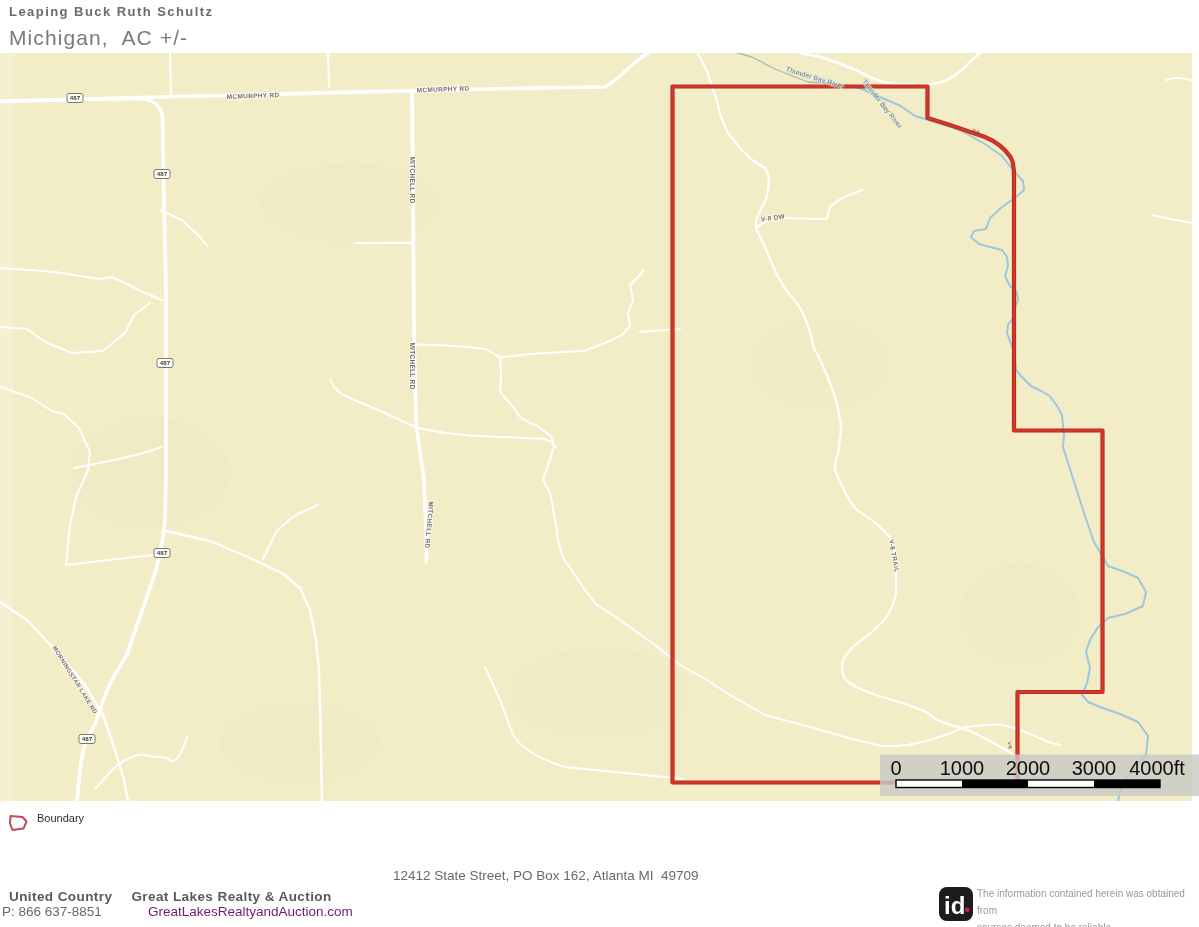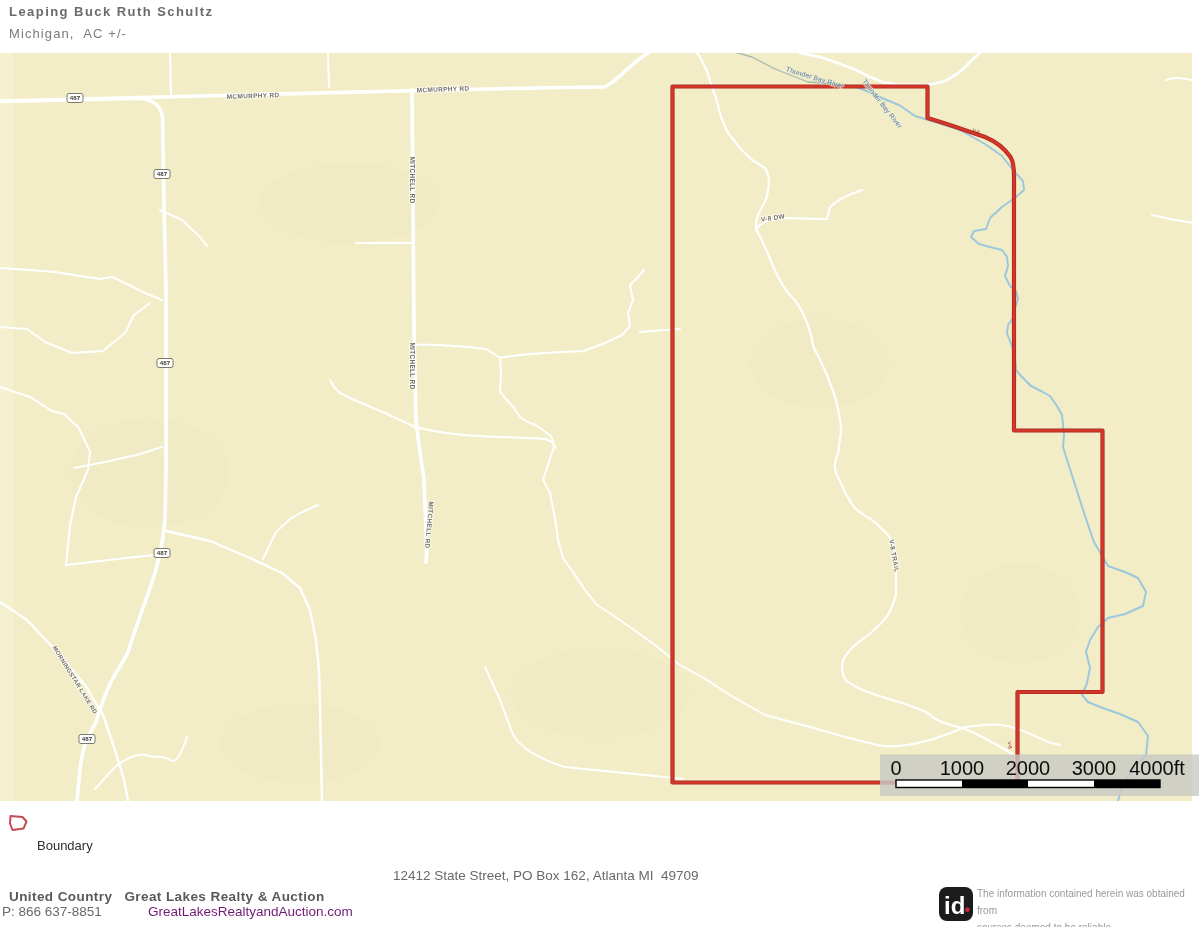--- a/index.html
+++ b/index.html
@@ -1,18 +1,18 @@
 <!DOCTYPE html>
 <html><head><meta charset="utf-8"><style>
 html,body{margin:0;padding:0;width:1199px;height:927px;background:#fff;font-family:"Liberation Sans",sans-serif;overflow:hidden}
 .abs{position:absolute}
 </style></head>
 <body>
 <div class="abs" style="left:9px;top:4px;font-size:13px;font-weight:bold;color:#6b6b6b;letter-spacing:1.45px">Leaping Buck Ruth Schultz</div>
-<div class="abs" style="left:9px;top:26px;font-size:13px;color:#7a7a7a;letter-spacing:1.1px">Michigan,&nbsp; AC +/-</div>
+<div class="abs" style="left:9px;top:26px;font-size:21px;color:#7a7a7a;letter-spacing:1.1px">Michigan,&nbsp; AC +/-</div>
 
 <svg class="abs" style="left:0;top:53px" width="1199" height="748" viewBox="0 0 1199 748">
 <rect x="0" y="0" width="1192" height="748" fill="#f2edc7"></rect>
 <rect x="0" y="0" width="13" height="748" fill="#f5f1d4" opacity="0.7"></rect>
 <g fill="#e6dfae" opacity="0.10">
 <ellipse cx="350" cy="150" rx="90" ry="40"></ellipse>
 <ellipse cx="150" cy="420" rx="80" ry="55"></ellipse>
 <ellipse cx="820" cy="310" rx="70" ry="45"></ellipse>
 <ellipse cx="600" cy="640" rx="90" ry="45"></ellipse>
 <ellipse cx="1020" cy="560" rx="60" ry="50"></ellipse>
@@ -106,23 +106,23 @@
 </g>
 <rect x="896" y="727" width="264" height="7.5" fill="#ffffff" stroke="#000" stroke-width="1.4"></rect>
 <rect x="962" y="727" width="66" height="7.5" fill="#000"></rect>
 <rect x="1094" y="727" width="66" height="7.5" fill="#000"></rect>
 </g>
 </svg>
 
 <svg class="abs" style="left:8px;top:812px" width="22" height="22" viewBox="0 0 22 22">
 <path d="M2.5,4 L14.5,5 L18.5,9.5 L15.5,16.5 L4.5,18 L2,11.5 Z" fill="none" stroke="#c44a55" stroke-width="2" stroke-linejoin="round"></path>
 </svg>
-<div class="abs" style="left:37px;top:838px;font-size:13px;color:#2e2e2e">Boundary</div>
+<div class="abs" style="left:37px;top:812px;font-size:11px;color:#2e2e2e">Boundary</div>
 
-<div class="abs" style="left:9px;top:889px;font-size:13.5px;font-weight:bold;color:#58595b;letter-spacing:.42px">United Country<span style="margin-left:12px">Great Lakes Realty &amp; Auction</span></div>
+<div class="abs" style="left:9px;top:889px;font-size:13.5px;font-weight:bold;color:#58595b;letter-spacing:.42px">United Country<span style="margin-left:19px">Great Lakes Realty &amp; Auction</span></div>
 <div class="abs" style="left:2px;top:904px;font-size:13.5px;color:#68696b">P: 866 637-8851</div>
 <div class="abs" style="left:148px;top:904px;font-size:13.5px;color:#701a75">GreatLakesRealtyandAuction.com</div>
 <div class="abs" style="left:393px;top:868px;font-size:13.5px;color:#68696b">12412 State Street, PO Box 162, Atlanta MI&nbsp; 49709</div>
 
 <svg class="abs" style="left:939px;top:887px" width="34" height="34" viewBox="0 0 34 34">
 <rect x="0" y="0" width="34" height="34" rx="8" fill="#1c1c1c"></rect>
 <text x="5" y="27" font-family="Liberation Sans, sans-serif" font-size="24" font-weight="bold" fill="#fff">id</text>
 <circle cx="28.3" cy="22.8" r="2.3" fill="#cc2244"></circle>
 </svg>
 <div class="abs" style="left:977px;top:884.5px;font-size:10px;line-height:17px;color:#97999b">The information contained herein was obtained from<br>sources deemed to be reliable.<br>&nbsp;Land id™&nbsp; Services makes no warranties or guarantees<br>as to the completeness or accuracy thereof.</div>

